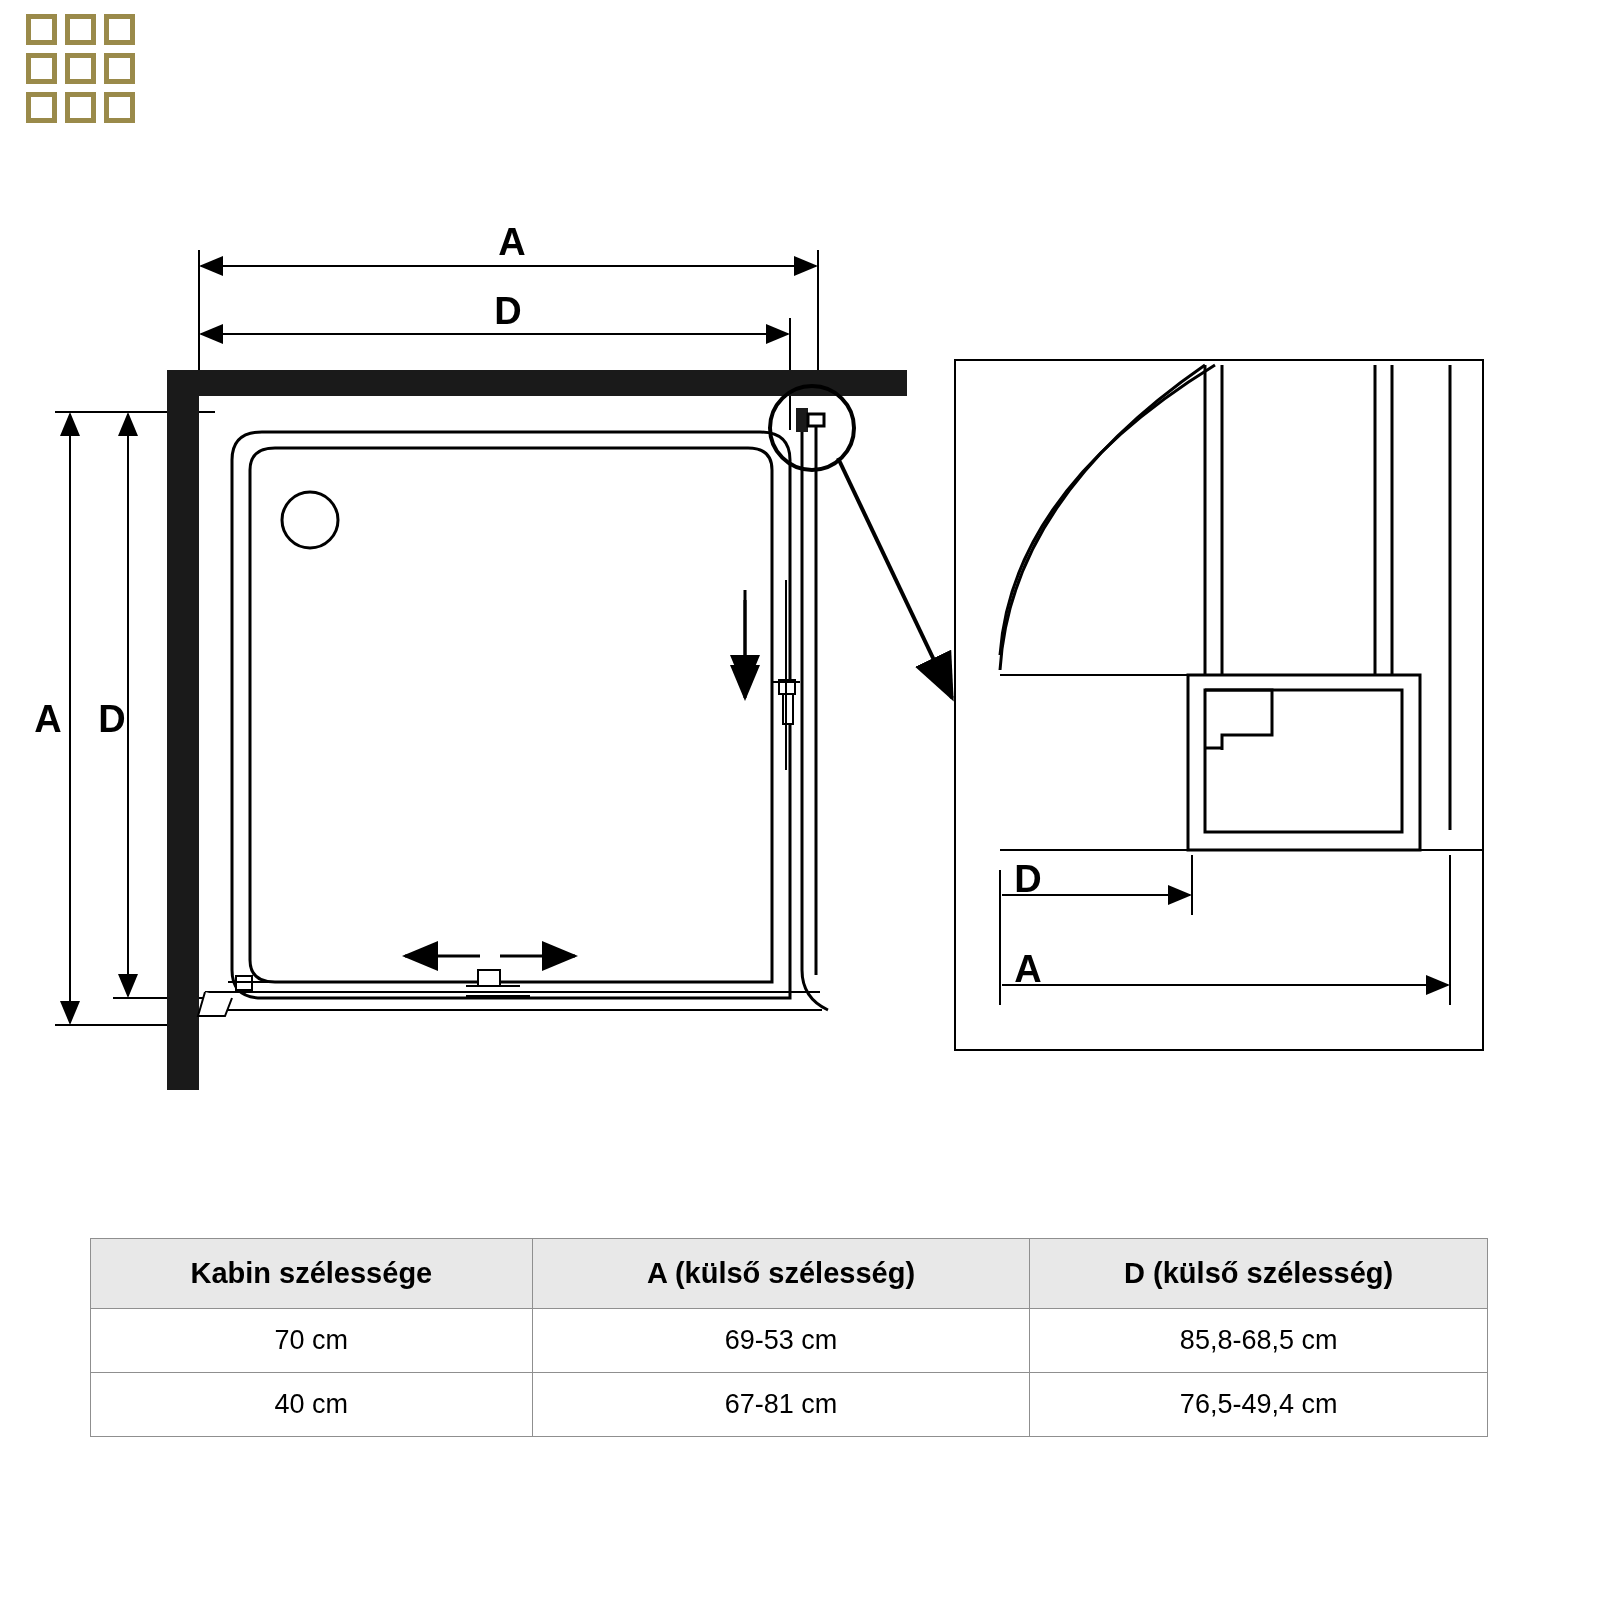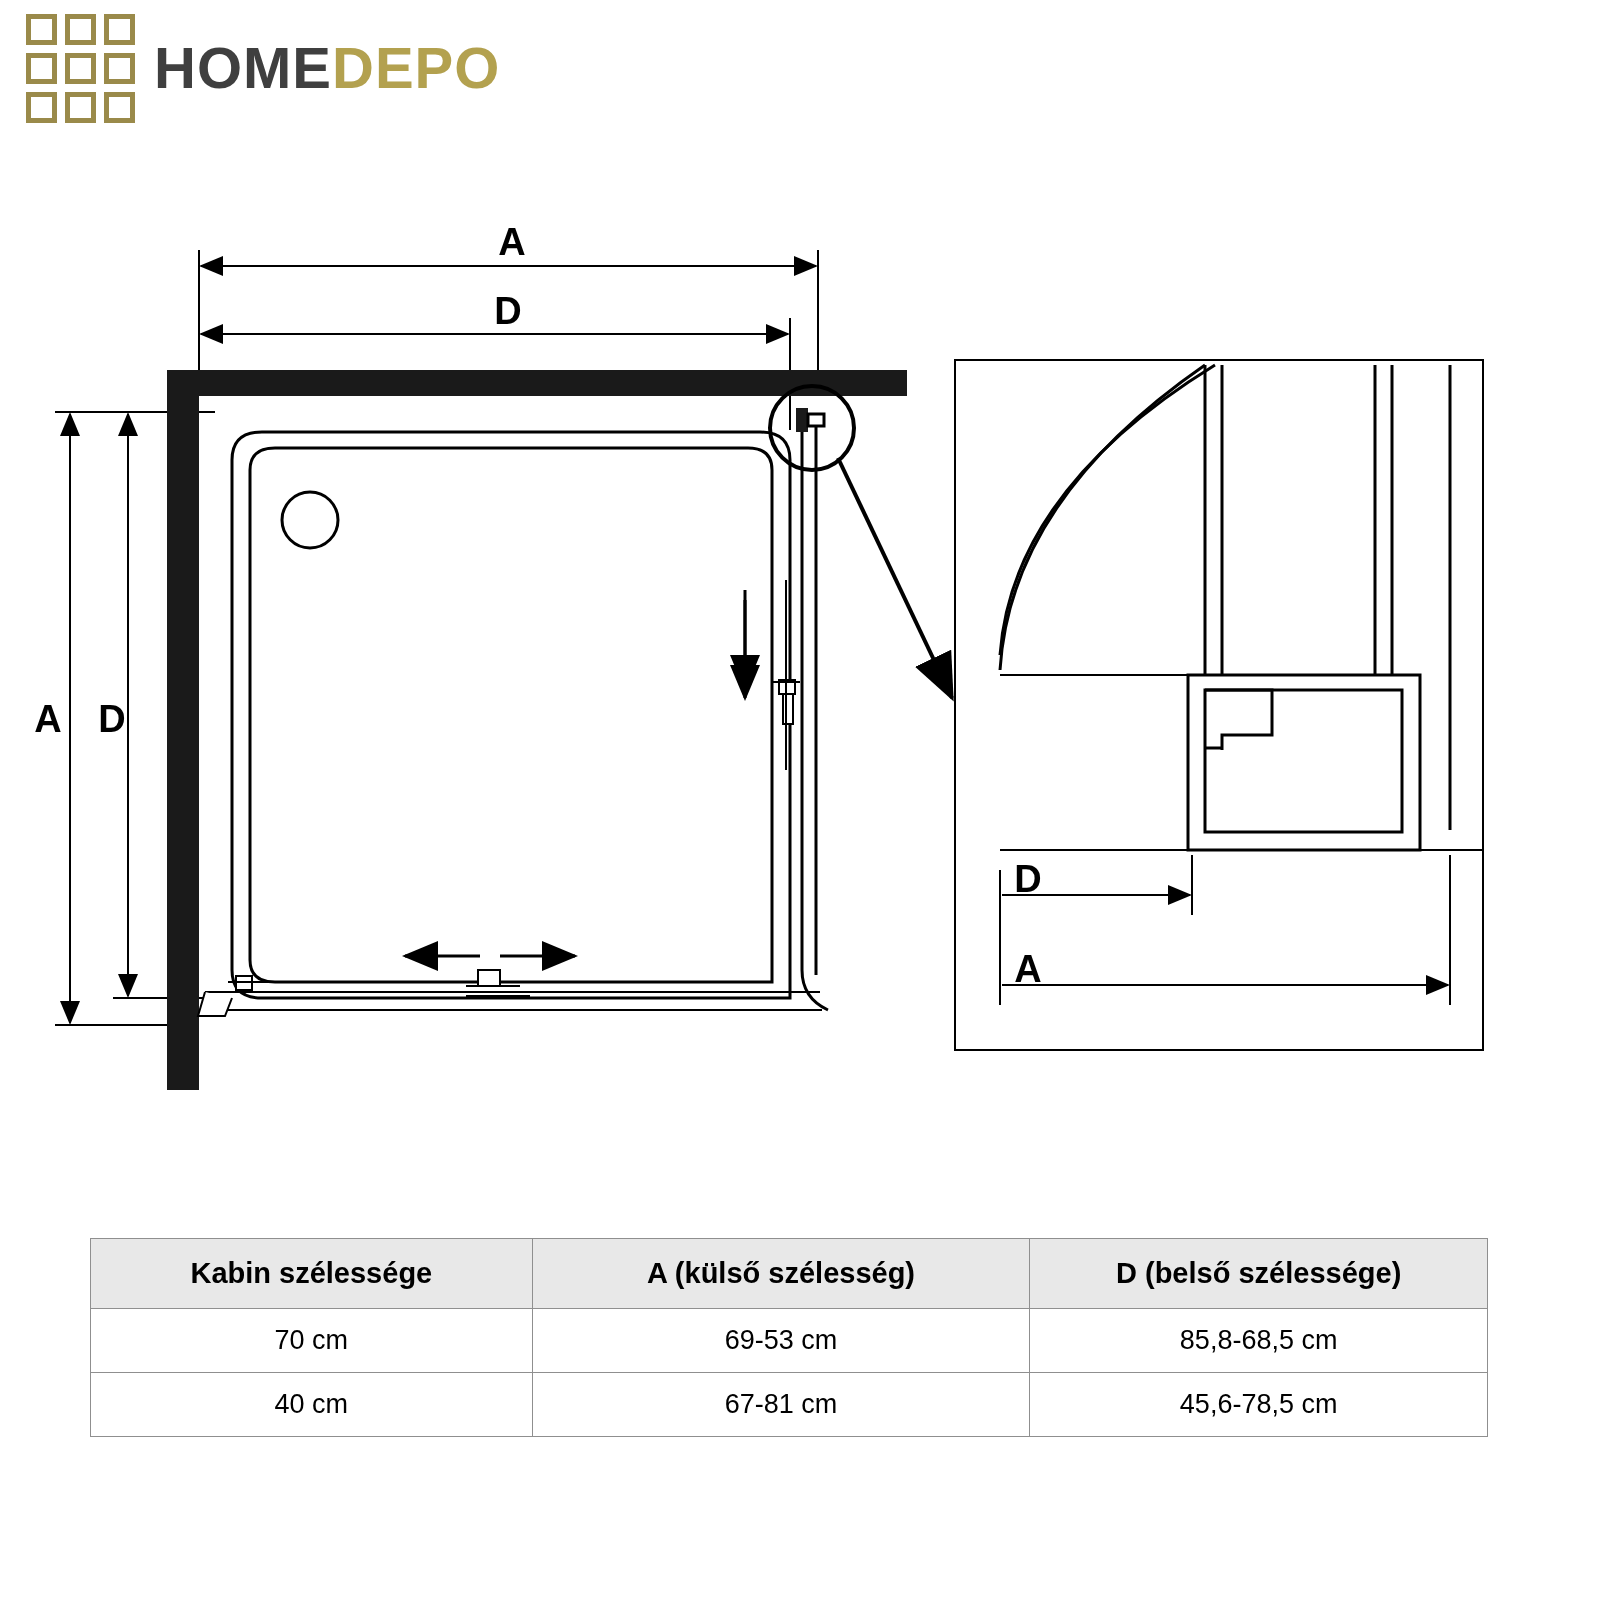--- a/index.html
+++ b/index.html
@@ -94,23 +94,20 @@
     <div class="sq" style="left:0px;  top:0px;  width:31px; height:31px;"></div>
     <div class="sq" style="left:39px; top:0px;  width:31px; height:31px;"></div>
     <div class="sq" style="left:78px; top:0px;  width:31px; height:31px;"></div>
     <div class="sq" style="left:0px;  top:39px; width:31px; height:31px;"></div>
     <div class="sq" style="left:39px; top:39px; width:31px; height:31px;"></div>
     <div class="sq" style="left:78px; top:39px; width:31px; height:31px;"></div>
     <div class="sq" style="left:0px;  top:78px; width:31px; height:31px;"></div>
     <div class="sq" style="left:39px; top:78px; width:31px; height:31px;"></div>
     <div class="sq" style="left:78px; top:78px; width:31px; height:31px;"></div>
   </div>
-  <div id="logo-text">
-    <span class="home">HOME</span><span class="depo">DEPO</span>
-  </div>
 </div>
 
 <div id="drawing">
 <svg width="1600" height="1050" viewBox="0 0 1600 1050" xmlns="http://www.w3.org/2000/svg">
   <defs>
     <marker id="arrEnd" markerWidth="12" markerHeight="10" refX="11" refY="5" orient="auto">
       <path d="M0,0 L12,5 L0,10 z" fill="#000"></path>
     </marker>
     <marker id="arrStart" markerWidth="12" markerHeight="10" refX="1" refY="5" orient="auto">
       <path d="M12,0 L0,5 L12,10 z" fill="#000"></path>
@@ -256,28 +253,28 @@
 <table id="spec-table">
   <colgroup>
     <col class="c1">
       <col class="c2">
       <col class="c3">
   </colgroup>
   <thead>
     <tr>
       <th>Kabin szélessége</th>
       <th>A (külső szélesség)</th>
-      <th>D (belső szélessége)</th>
+      <th>D (külső szélesség)</th>
     </tr>
   </thead>
   <tbody>
     <tr>
       <td>70 cm</td>
       <td>69-53 cm</td>
       <td>85,8-68,5 cm</td>
     </tr>
     <tr>
       <td>40 cm</td>
       <td>67-81 cm</td>
-      <td>45,6-78,5 cm</td>
+      <td>76,5-49,4 cm</td>
     </tr>
   </tbody>
 </table>
 
 </body></html>

